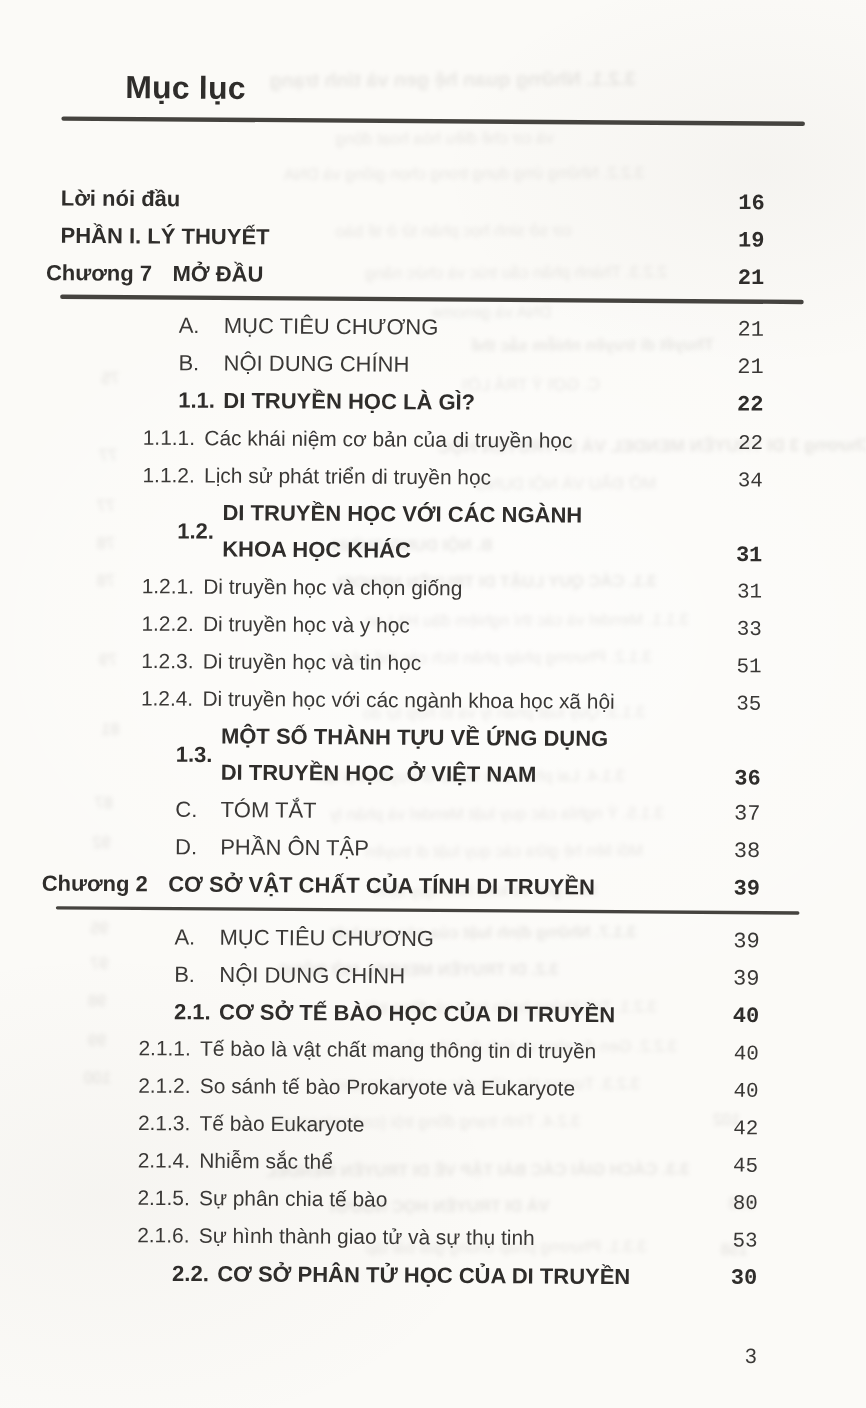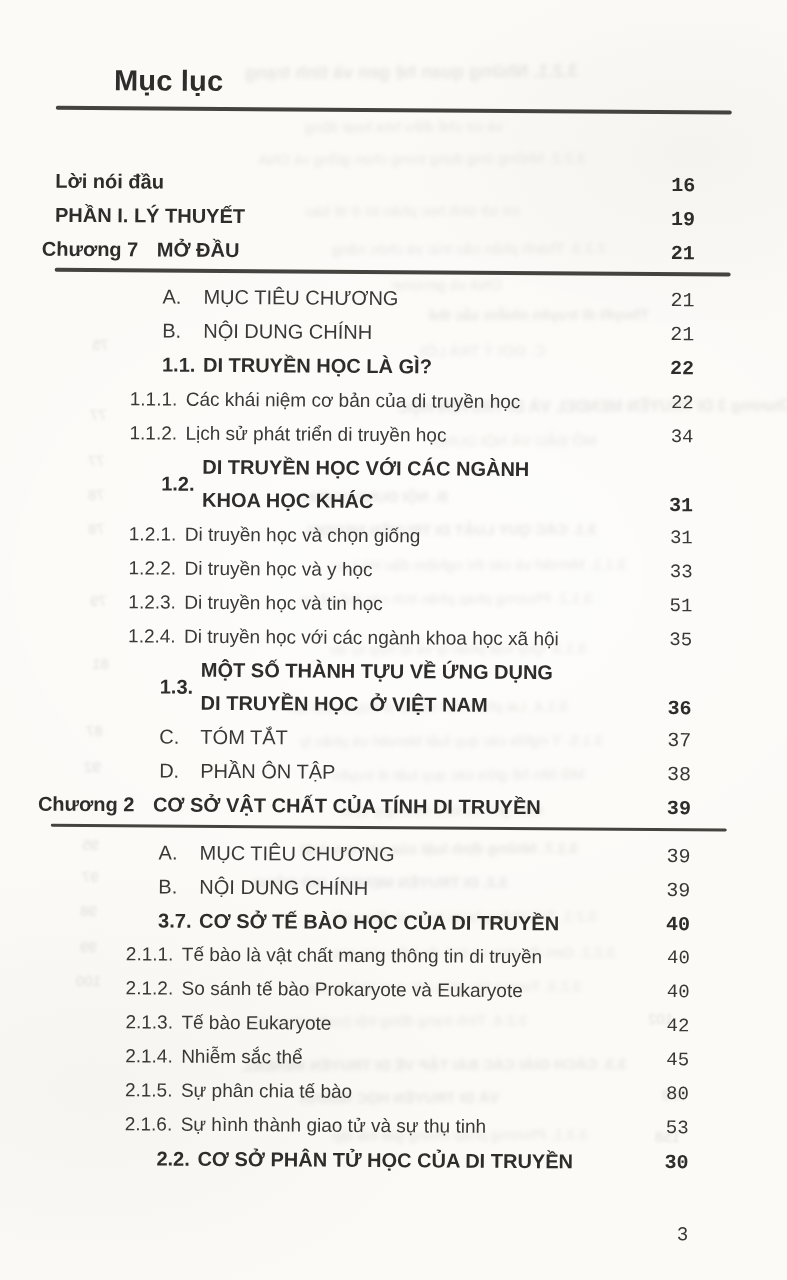--- a/index.html
+++ b/index.html
@@ -215,21 +215,21 @@
         <span class="num">A.</span>
         <span class="title">MỤC TIÊU CHƯƠNG</span>
         <span class="page">39</span>
       </div>
       <div class="row letter">
         <span class="num">B.</span>
         <span class="title">NỘI DUNG CHÍNH</span>
         <span class="page">39</span>
       </div>
       <div class="row section">
-        <span class="num">3.7.</span>
+        <span class="num">2.1.</span>
         <span class="title">CƠ SỞ TẾ BÀO HỌC CỦA DI TRUYỀN</span>
         <span class="page">40</span>
       </div>
       <div class="row sub">
         <span class="num">2.1.1.</span>
         <span class="title">Tế bào là vật chất mang thông tin di truyền</span>
         <span class="page">40</span>
       </div>
       <div class="row sub">
         <span class="num">2.1.2.</span>

